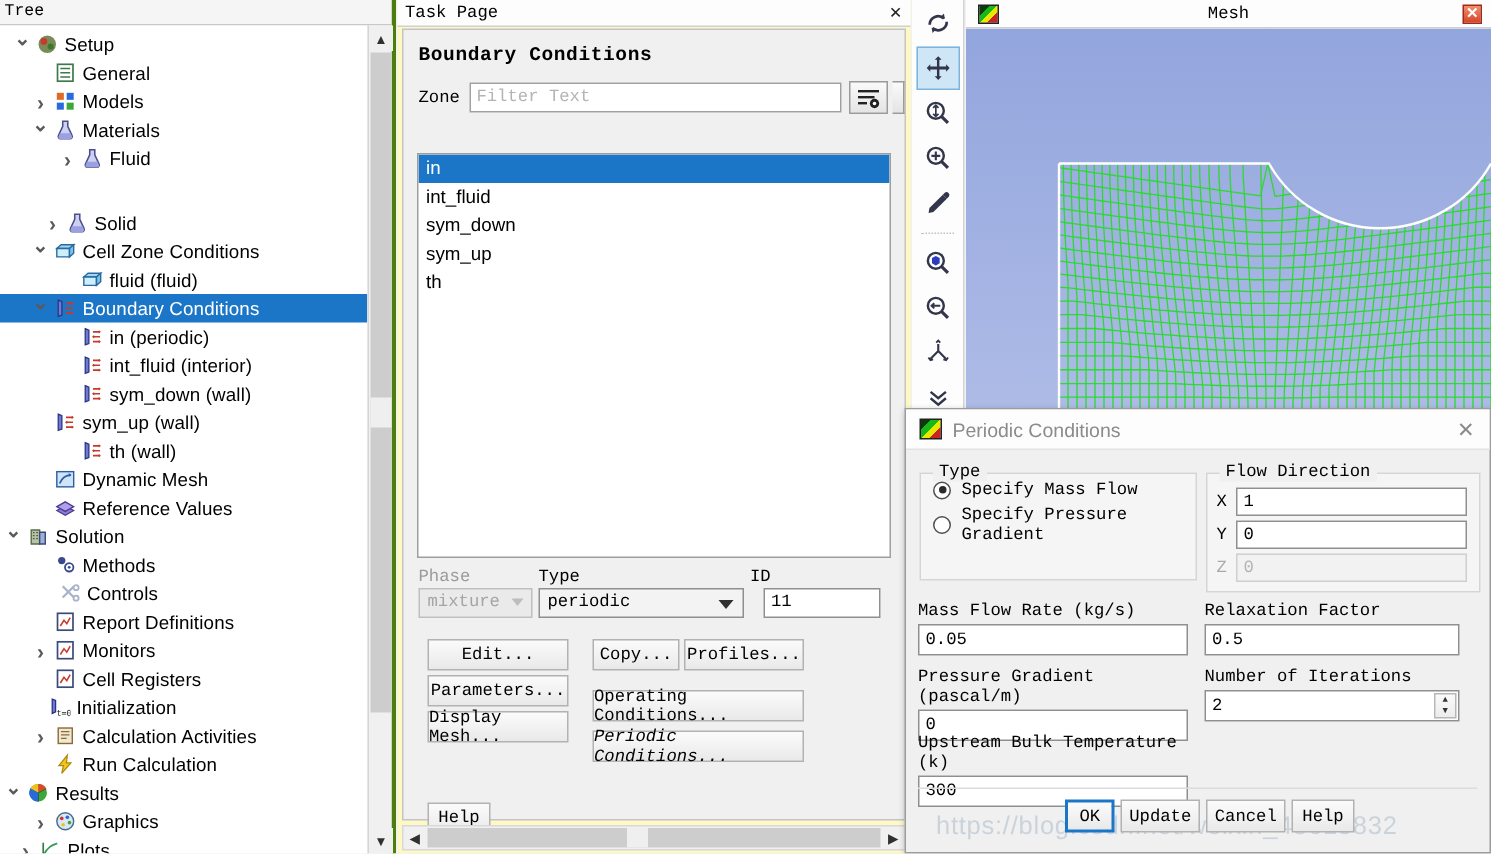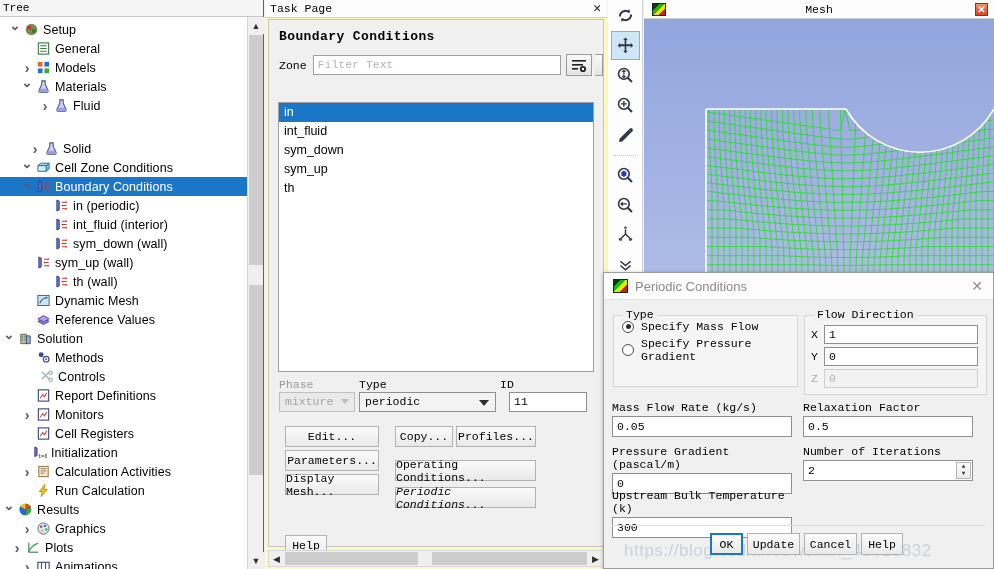--- a/index.html
+++ b/index.html
@@ -10,21 +10,21 @@
     background: #f0f0f0;
     font-family: "Liberation Sans", sans-serif;
     font-size: 12px;
     color: #000;
   }
   #root { position: relative; width: 994px; height: 569px; }
 
   
   #tree-panel {
     position: absolute; left: 0; top: 0; width: 264px; height: 569px;
-    background: #ffffff; border-right: 1px solid #4d7c0f;
+    background: #ffffff; border-right: 3px solid #4d7c0f;
   }
   #tree-header {
     height: 17px; background: #f5f5f5;
     border-bottom: 1px solid #c8c8c8;
     font-family: "Liberation Mono", monospace;
     font-size: 11px; padding-left: 3px; line-height: 17px;
     color: #000;
   }
   #tree-body {
     position: absolute; top: 17px; left: 0; right: 16px; bottom: 0;
@@ -341,20 +341,31 @@
         <div class="tnode" style="padding-left: 20px;">
           <span class="tw chev"></span>
           <span class="ticon">
             <svg width="15" height="15" viewBox="0 0 16 16">
               <path d="M2 6l3-2.6h9L11 6z" fill="#9fd8f5" stroke="#2a6aa0" stroke-width="1"></path>
               <path d="M2 6h9v6H2z" fill="#cdeefb" stroke="#2a6aa0" stroke-width="1"></path>
               <path d="M11 6l3-2.6V9.4L11 12z" fill="#7cc2e8" stroke="#2a6aa0" stroke-width="1"></path>
             </svg>
           </span>
           <span class="tlabel">Cell Zone Conditions</span>
+        </div>
+        <div class="tnode" style="padding-left: 38px;">
+          <span class="tw"></span>
+          <span class="ticon">
+            <svg width="15" height="15" viewBox="0 0 16 16">
+              <path d="M2 6l3-2.6h9L11 6z" fill="#9fd8f5" stroke="#2a6aa0" stroke-width="1"></path>
+              <path d="M2 6h9v6H2z" fill="#cdeefb" stroke="#2a6aa0" stroke-width="1"></path>
+              <path d="M11 6l3-2.6V9.4L11 12z" fill="#7cc2e8" stroke="#2a6aa0" stroke-width="1"></path>
+            </svg>
+          </span>
+          <span class="tlabel">fluid (fluid)</span>
         </div>
         <div class="tnode sel" style="padding-left: 20px;">
           <span class="tw chev"></span>
           <span class="ticon">
             <svg width="15" height="15" viewBox="0 0 16 16">
               <path d="M3 2.2l2.6 1.1v9.5L3 13.8z" fill="#6f7ad0" stroke="#2a3380" stroke-width="0.9"></path>
               <path d="M8.5 4.5h5M8.5 8h5M8.5 11.5h5" stroke="#c8392b" stroke-width="1.2"></path>
               <path d="M12.6 3.3l1.6 1.2-1.6 1.2zM9.4 6.8L7.8 8l1.6 1.2zM12.6 10.3l1.6 1.2-1.6 1.2z" fill="#c8392b"></path>
             </svg>
           </span>

